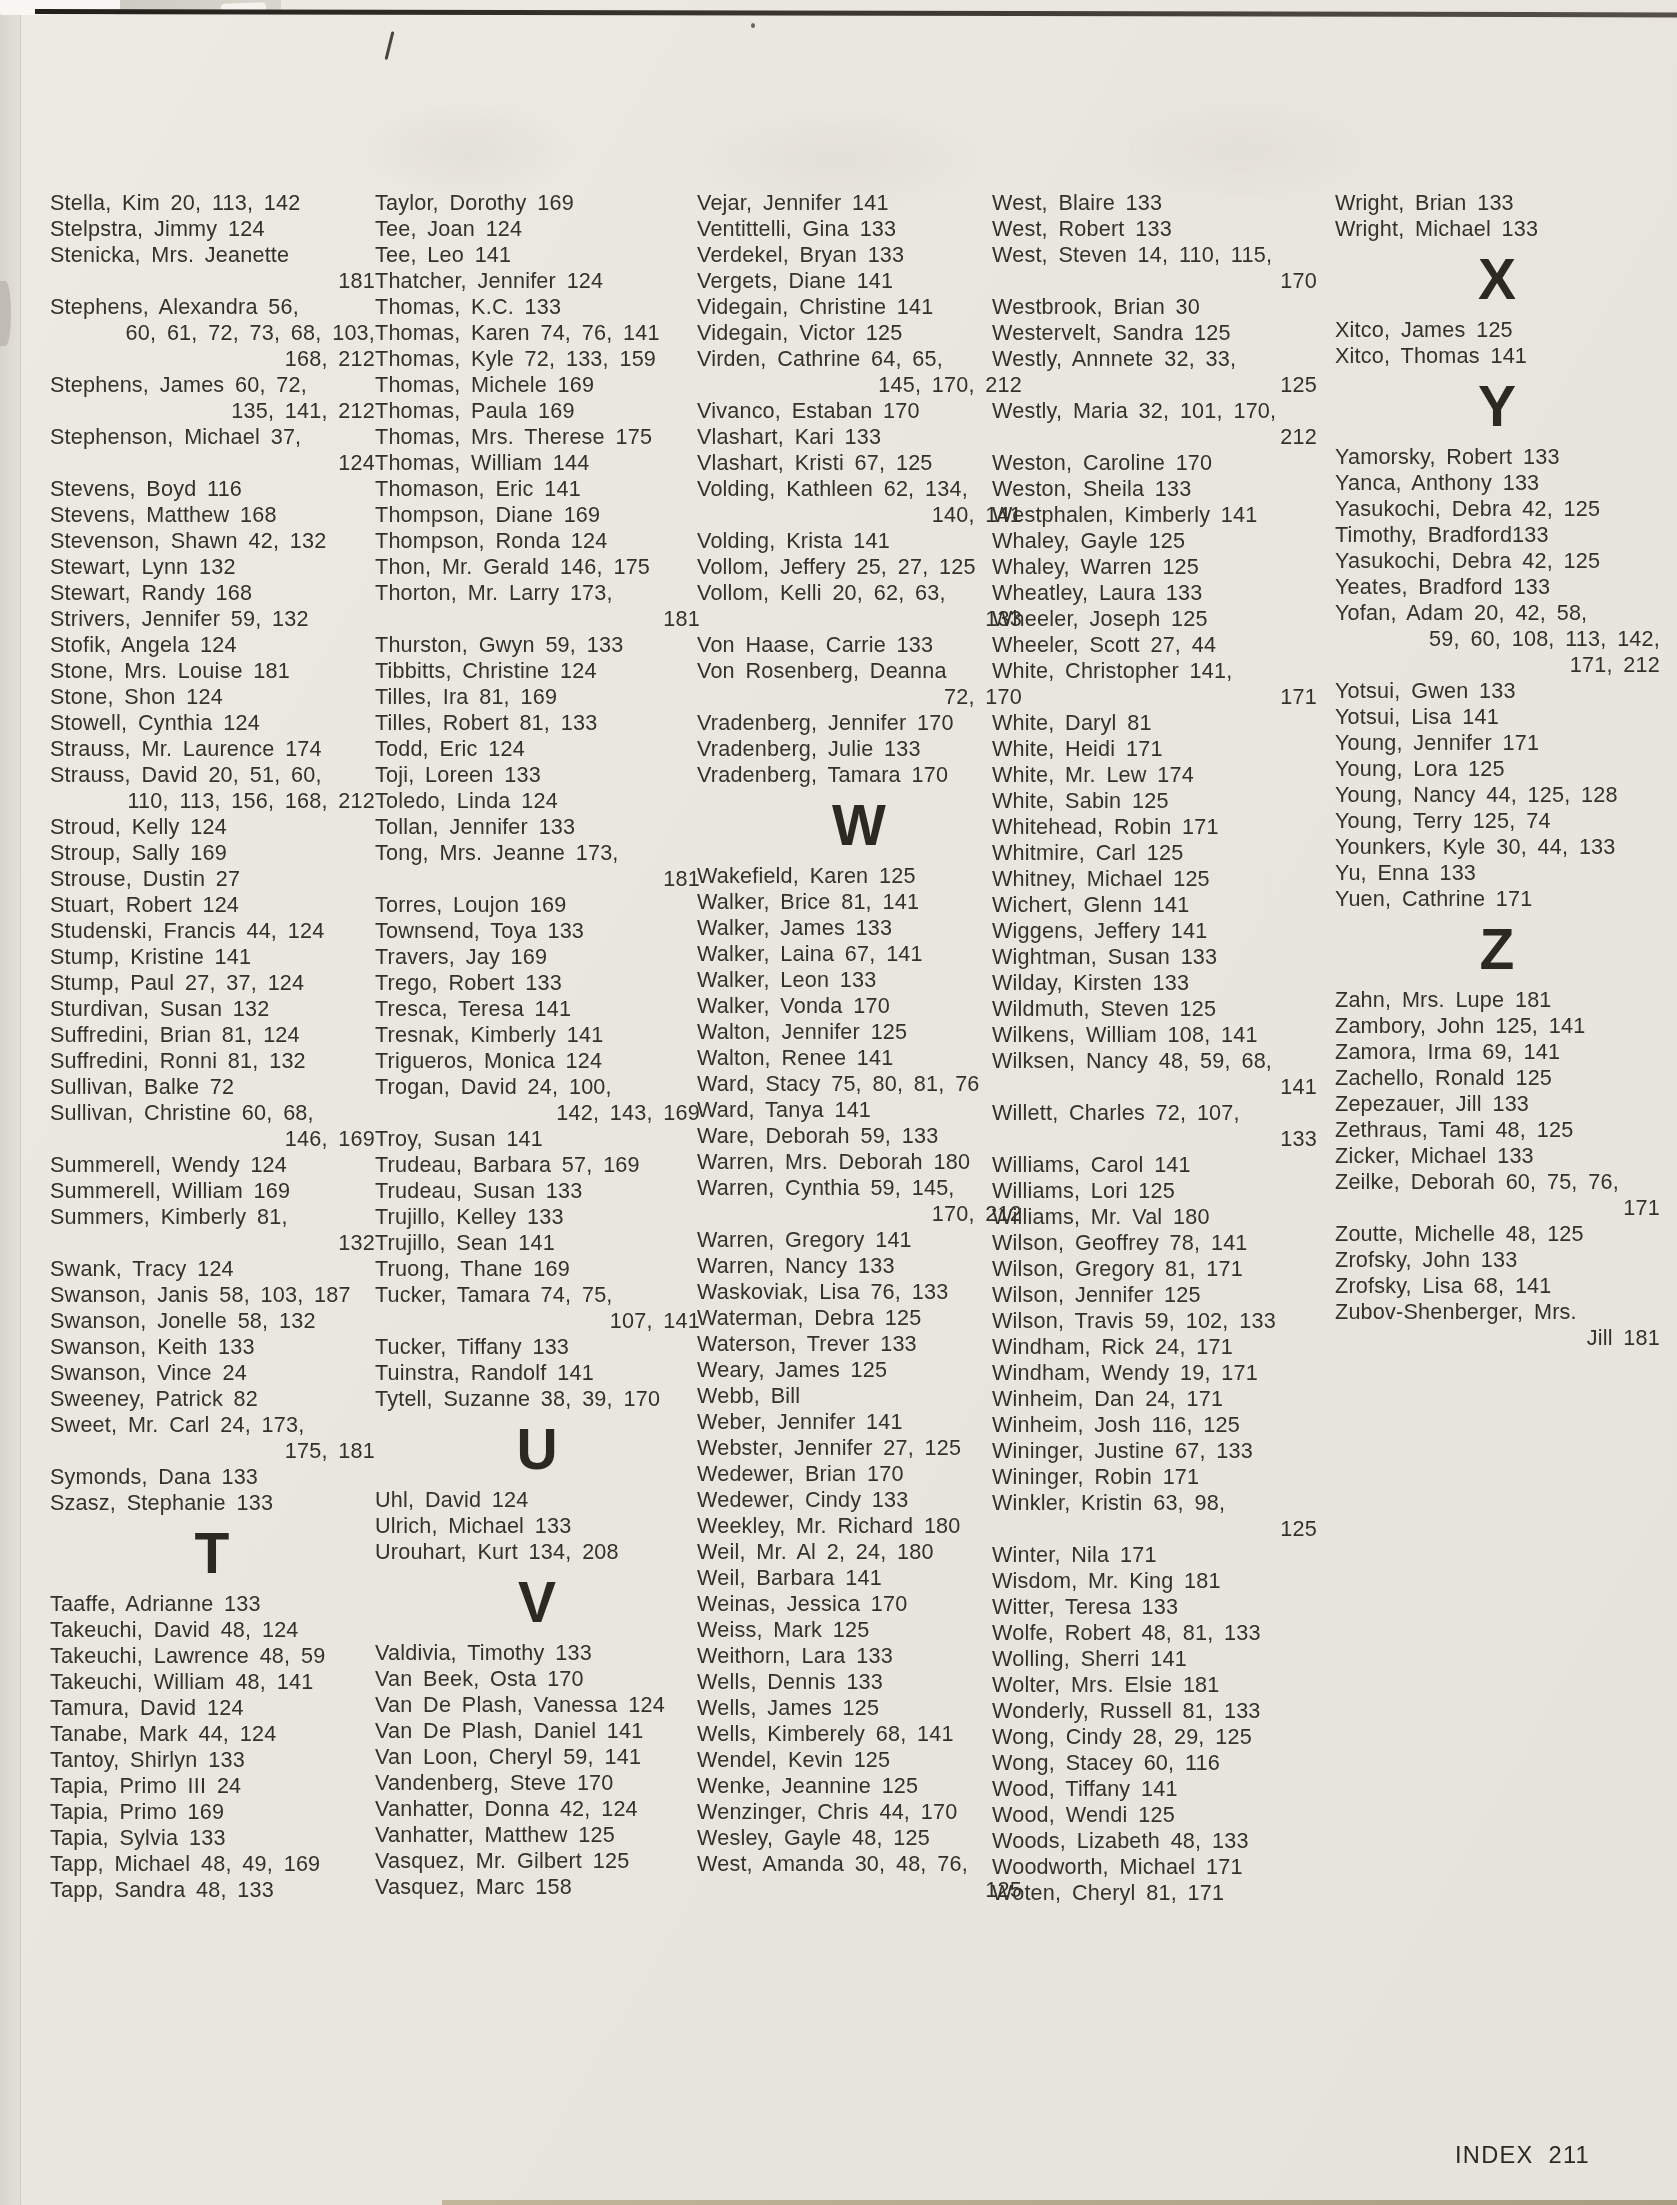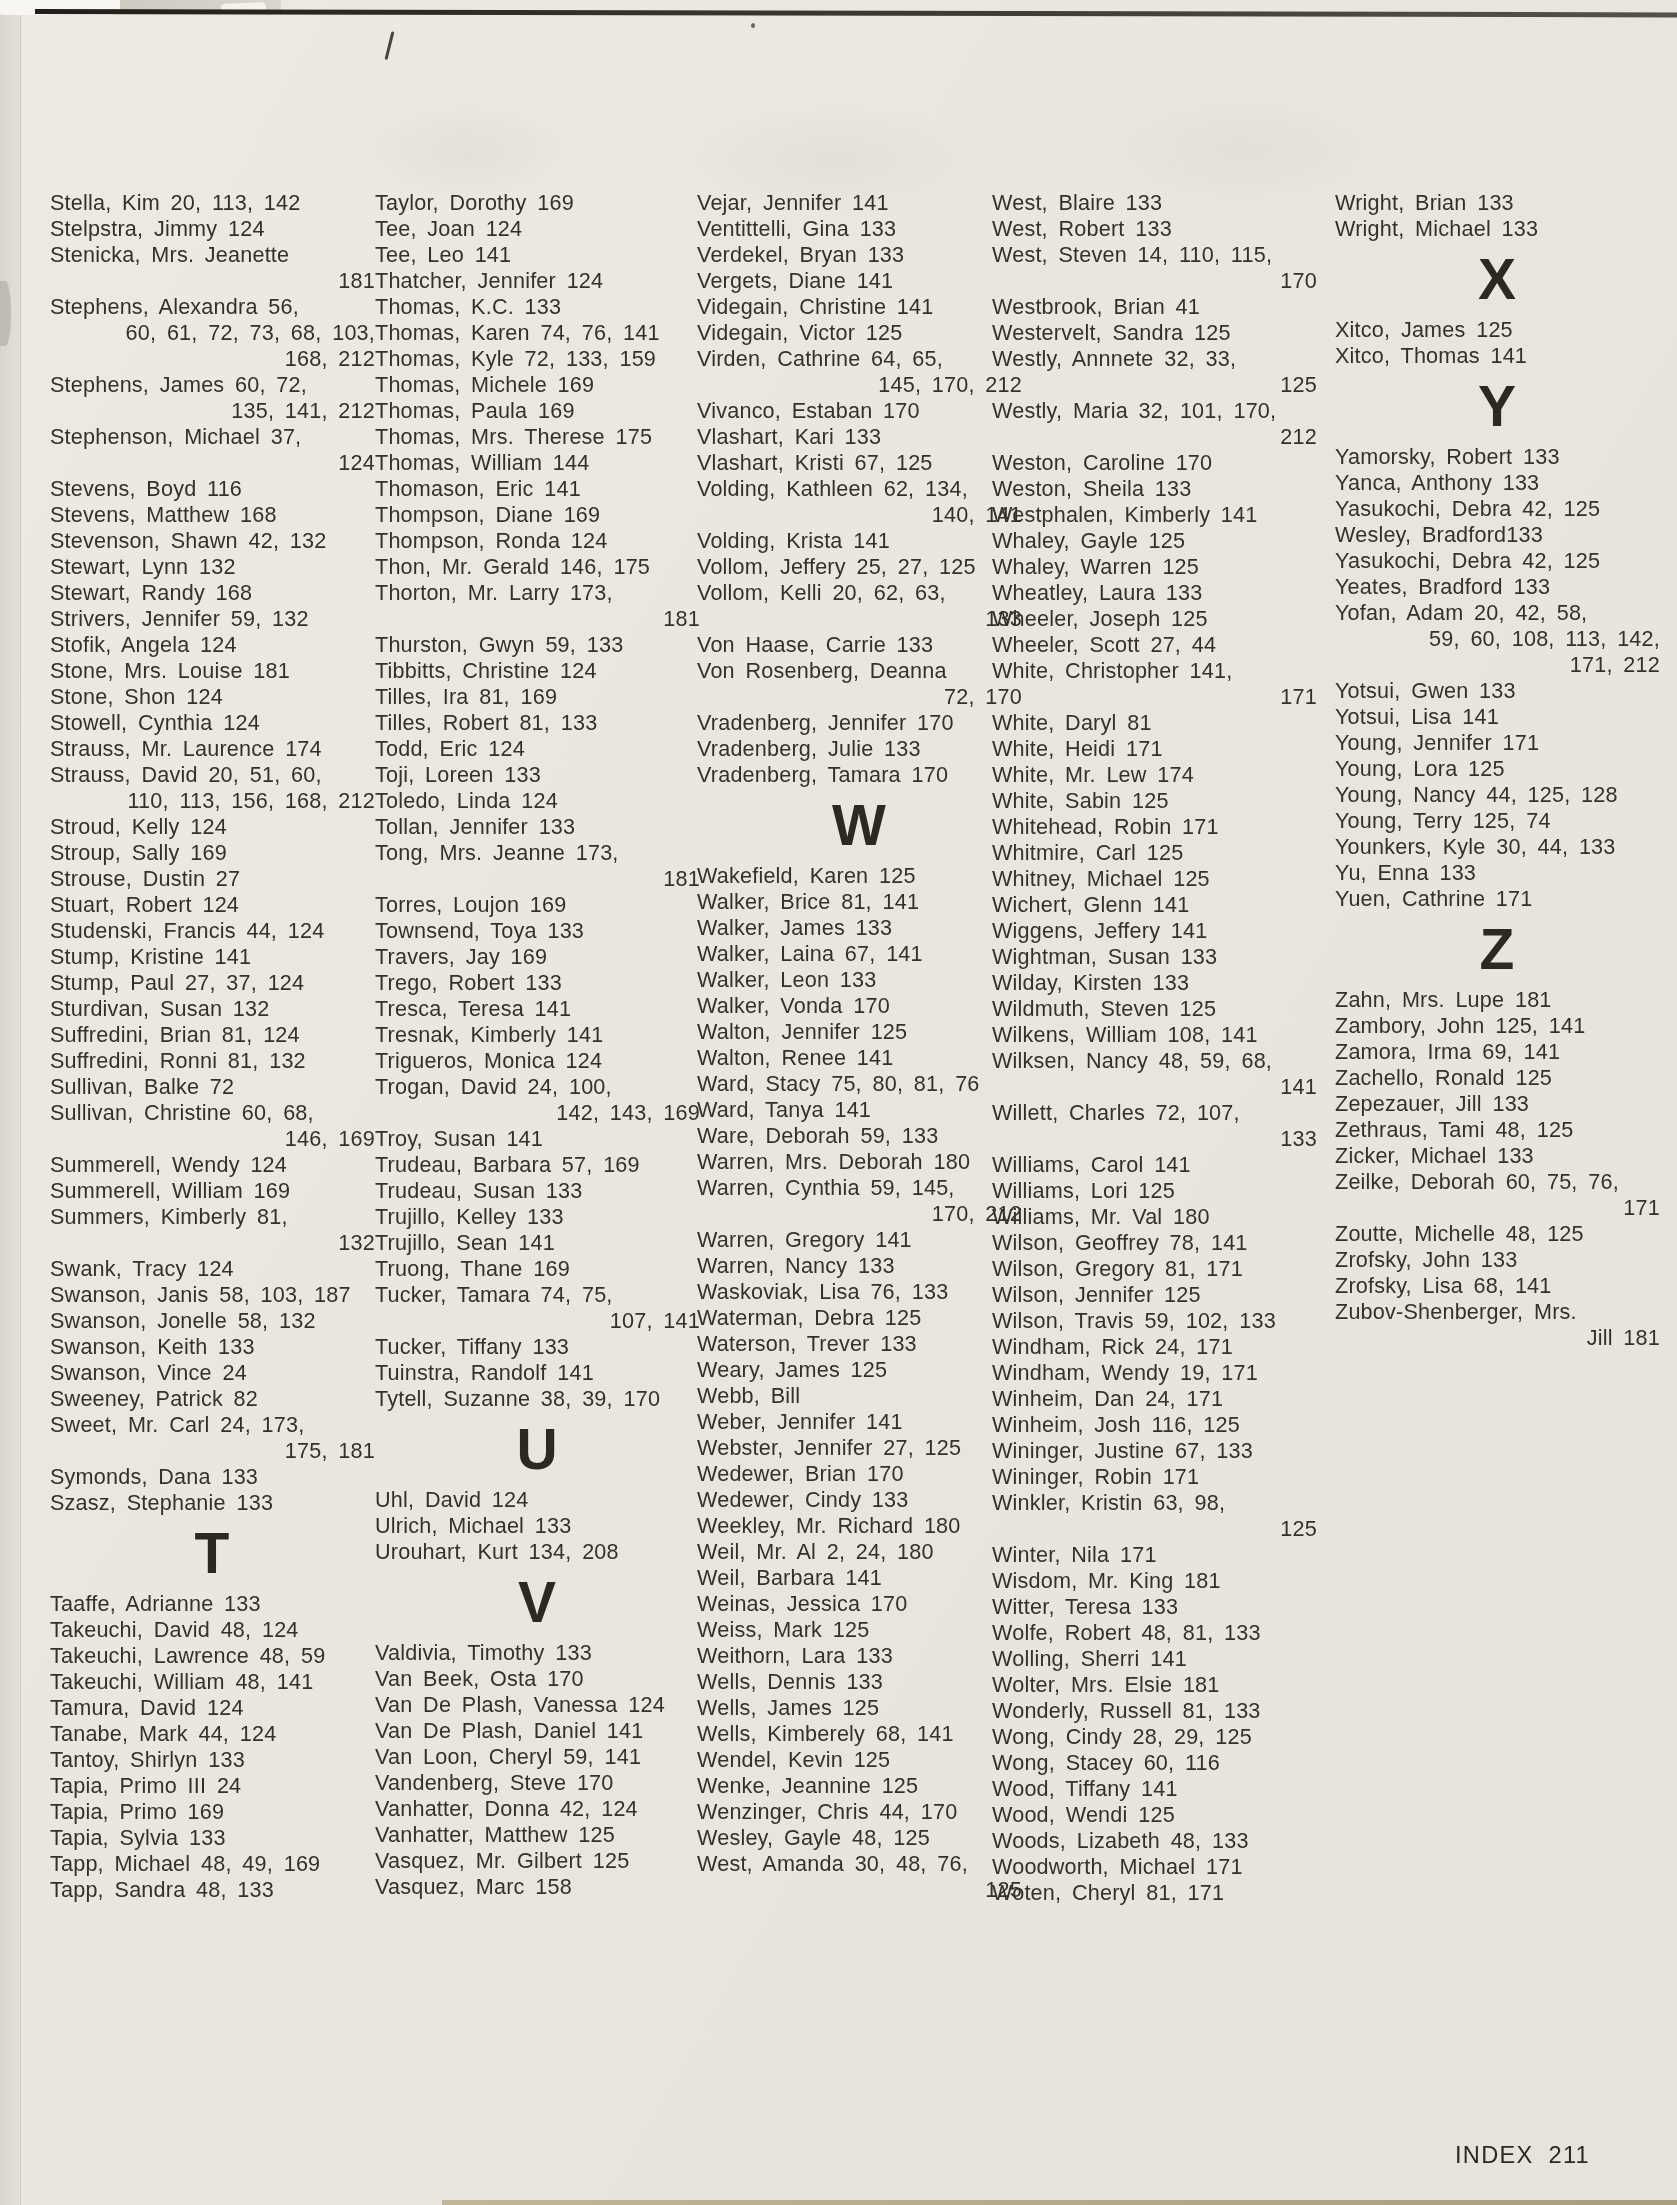--- a/index.html
+++ b/index.html
@@ -304,21 +304,21 @@
         <div class="line">Wenzinger, Chris 44, 170</div>
         <div class="line">Wesley, Gayle 48, 125</div>
         <div class="line">West, Amanda 30, 48, 76,</div>
         <div class="line cont">125</div>
       </div>
       <div class="col col4">
         <div class="line">West, Blaire 133</div>
         <div class="line">West, Robert 133</div>
         <div class="line">West, Steven 14, 110, 115,</div>
         <div class="line cont">170</div>
-        <div class="line">Westbrook, Brian 41</div>
+        <div class="line">Westbrook, Brian 30</div>
         <div class="line">Westervelt, Sandra 125</div>
         <div class="line">Westly, Annnete 32, 33,</div>
         <div class="line cont">125</div>
         <div class="line">Westly, Maria 32, 101, 170,</div>
         <div class="line cont">212</div>
         <div class="line">Weston, Caroline 170</div>
         <div class="line">Weston, Sheila 133</div>
         <div class="line">Westphalen, Kimberly 141</div>
         <div class="line">Whaley, Gayle 125</div>
         <div class="line">Whaley, Warren 125</div>
@@ -377,21 +377,21 @@
       <div class="col col5">
         <div class="line">Wright, Brian 133</div>
         <div class="line">Wright, Michael 133</div>
         <div class="letter-head">X</div>
         <div class="line">Xitco, James 125</div>
         <div class="line">Xitco, Thomas 141</div>
         <div class="letter-head">Y</div>
         <div class="line">Yamorsky, Robert 133</div>
         <div class="line">Yanca, Anthony 133</div>
         <div class="line">Yasukochi, Debra 42, 125</div>
-        <div class="line">Wesley, Bradford133</div>
+        <div class="line">Timothy, Bradford133</div>
         <div class="line">Yasukochi, Debra 42, 125</div>
         <div class="line">Yeates, Bradford 133</div>
         <div class="line">Yofan, Adam 20, 42, 58,</div>
         <div class="line cont">59, 60, 108, 113, 142,</div>
         <div class="line cont">171, 212</div>
         <div class="line">Yotsui, Gwen 133</div>
         <div class="line">Yotsui, Lisa 141</div>
         <div class="line">Young, Jennifer 171</div>
         <div class="line">Young, Lora 125</div>
         <div class="line">Young, Nancy 44, 125, 128</div>

